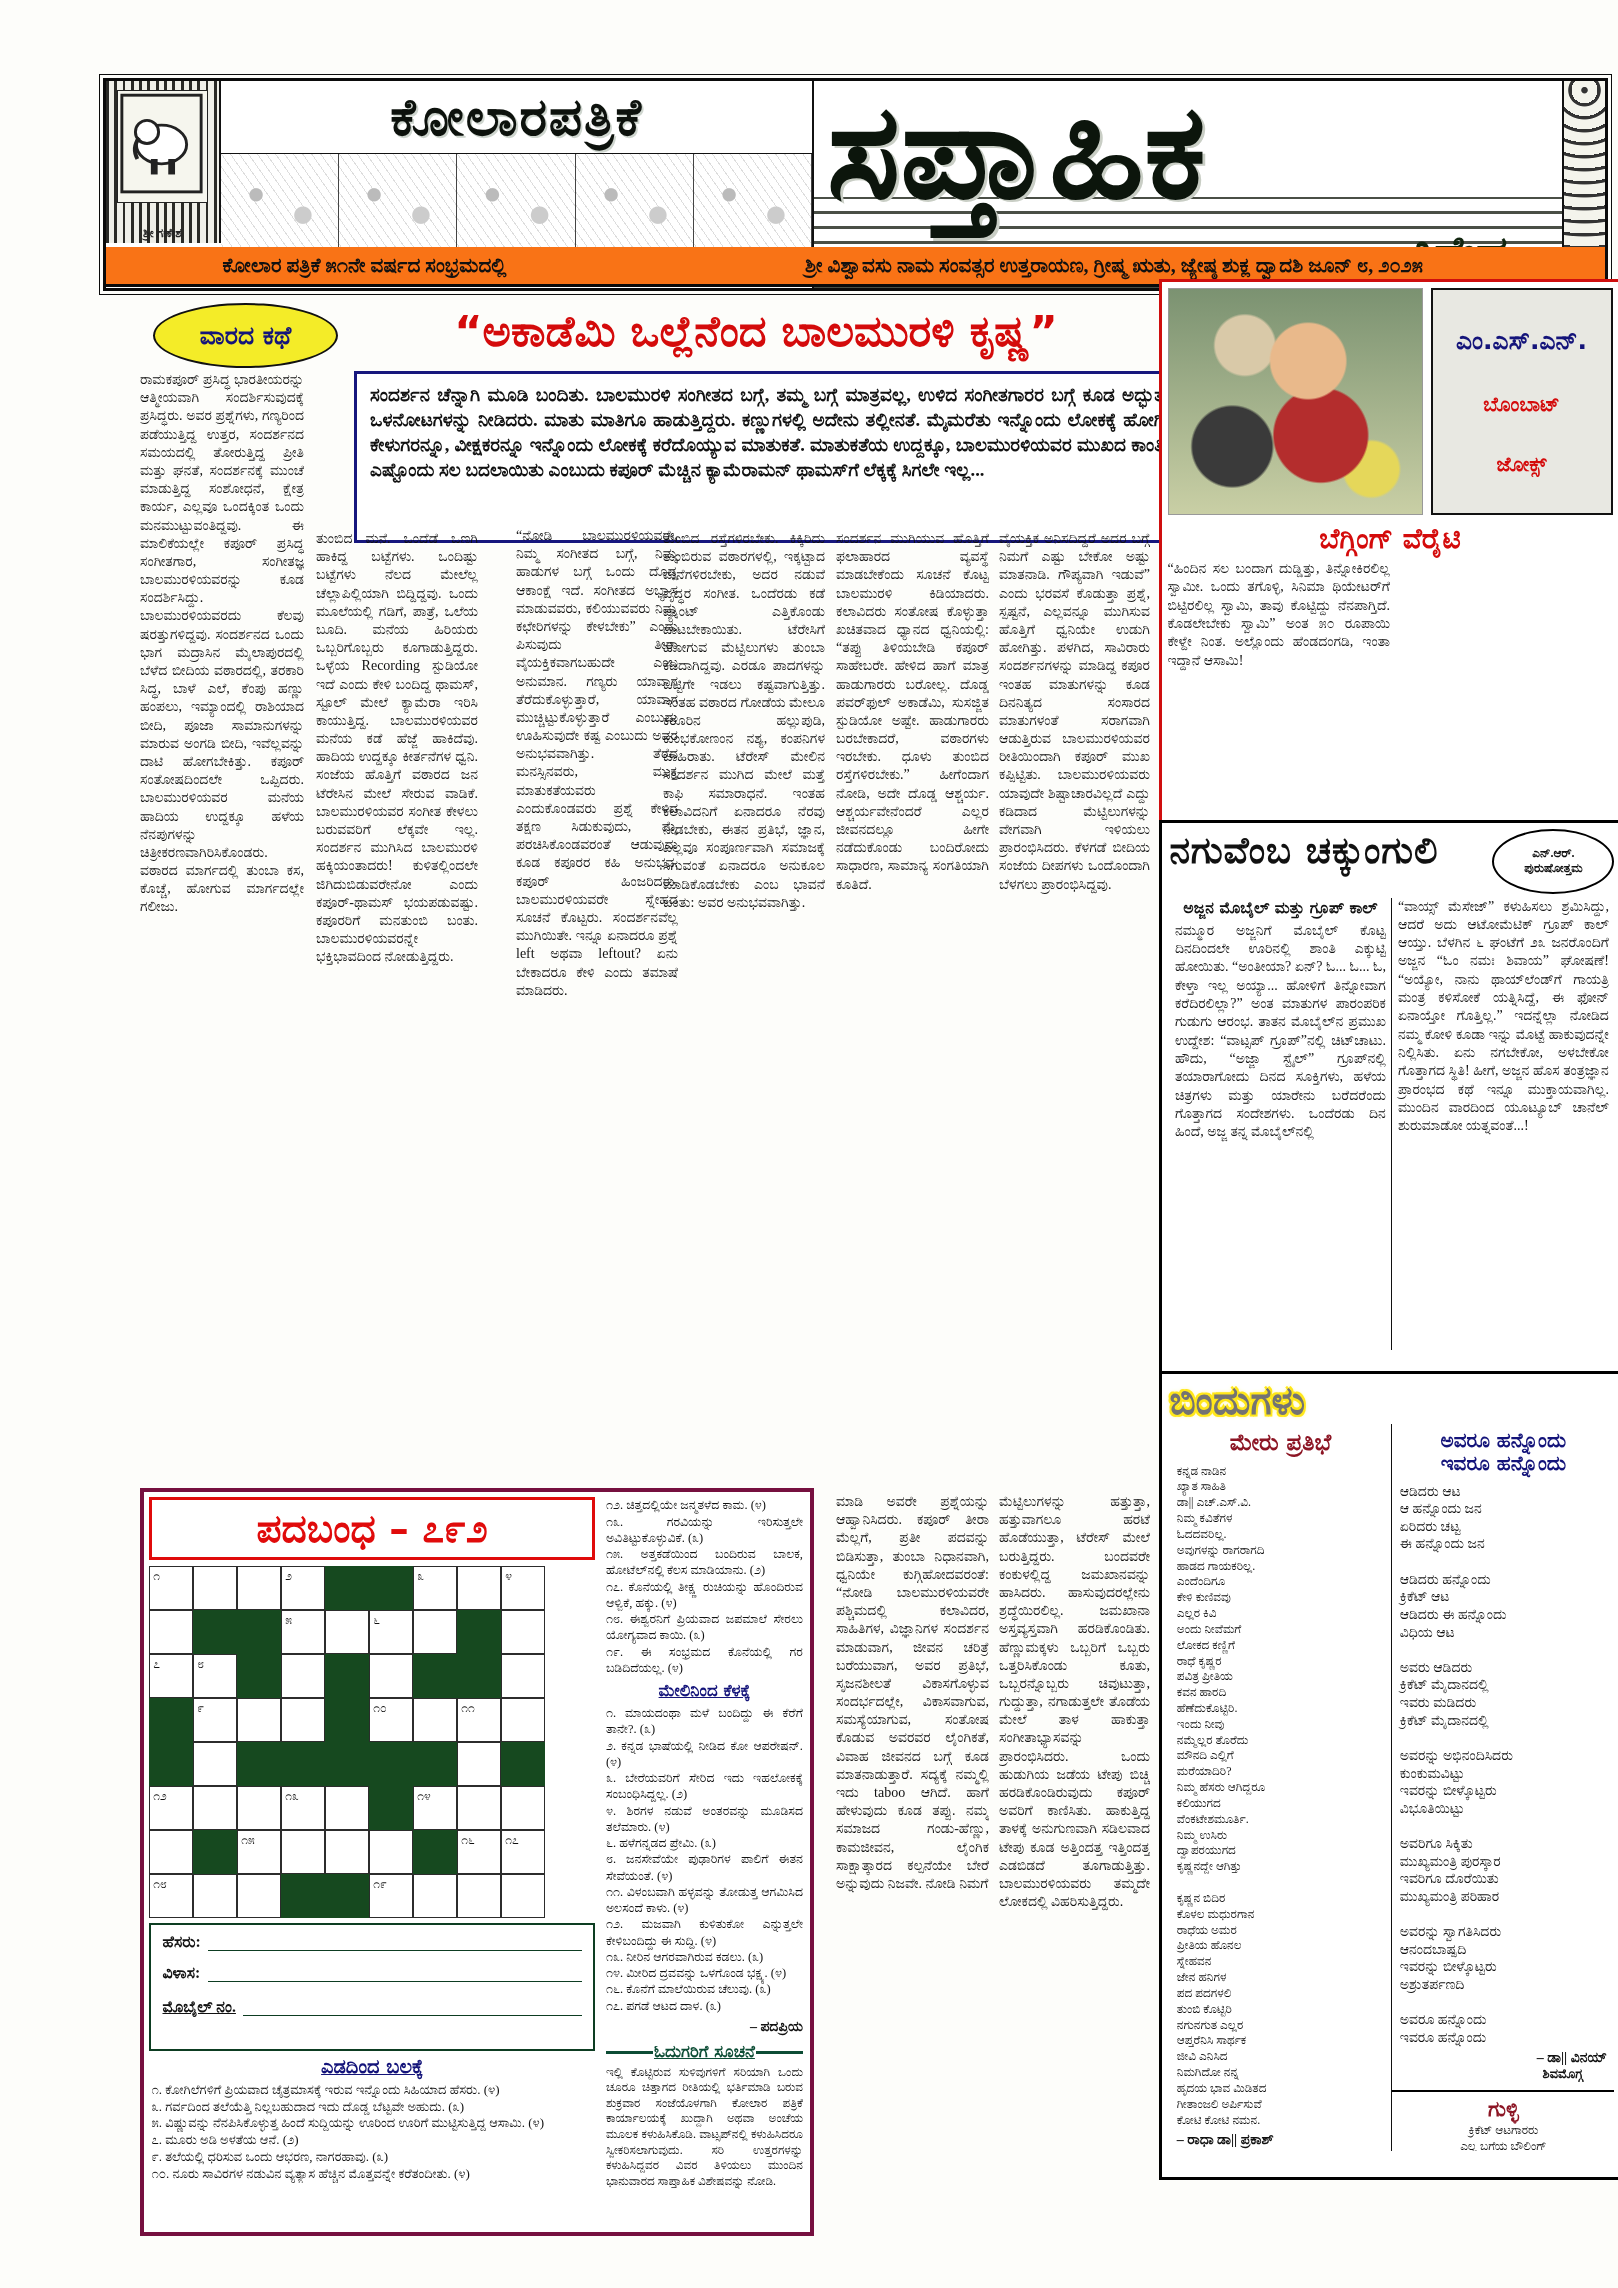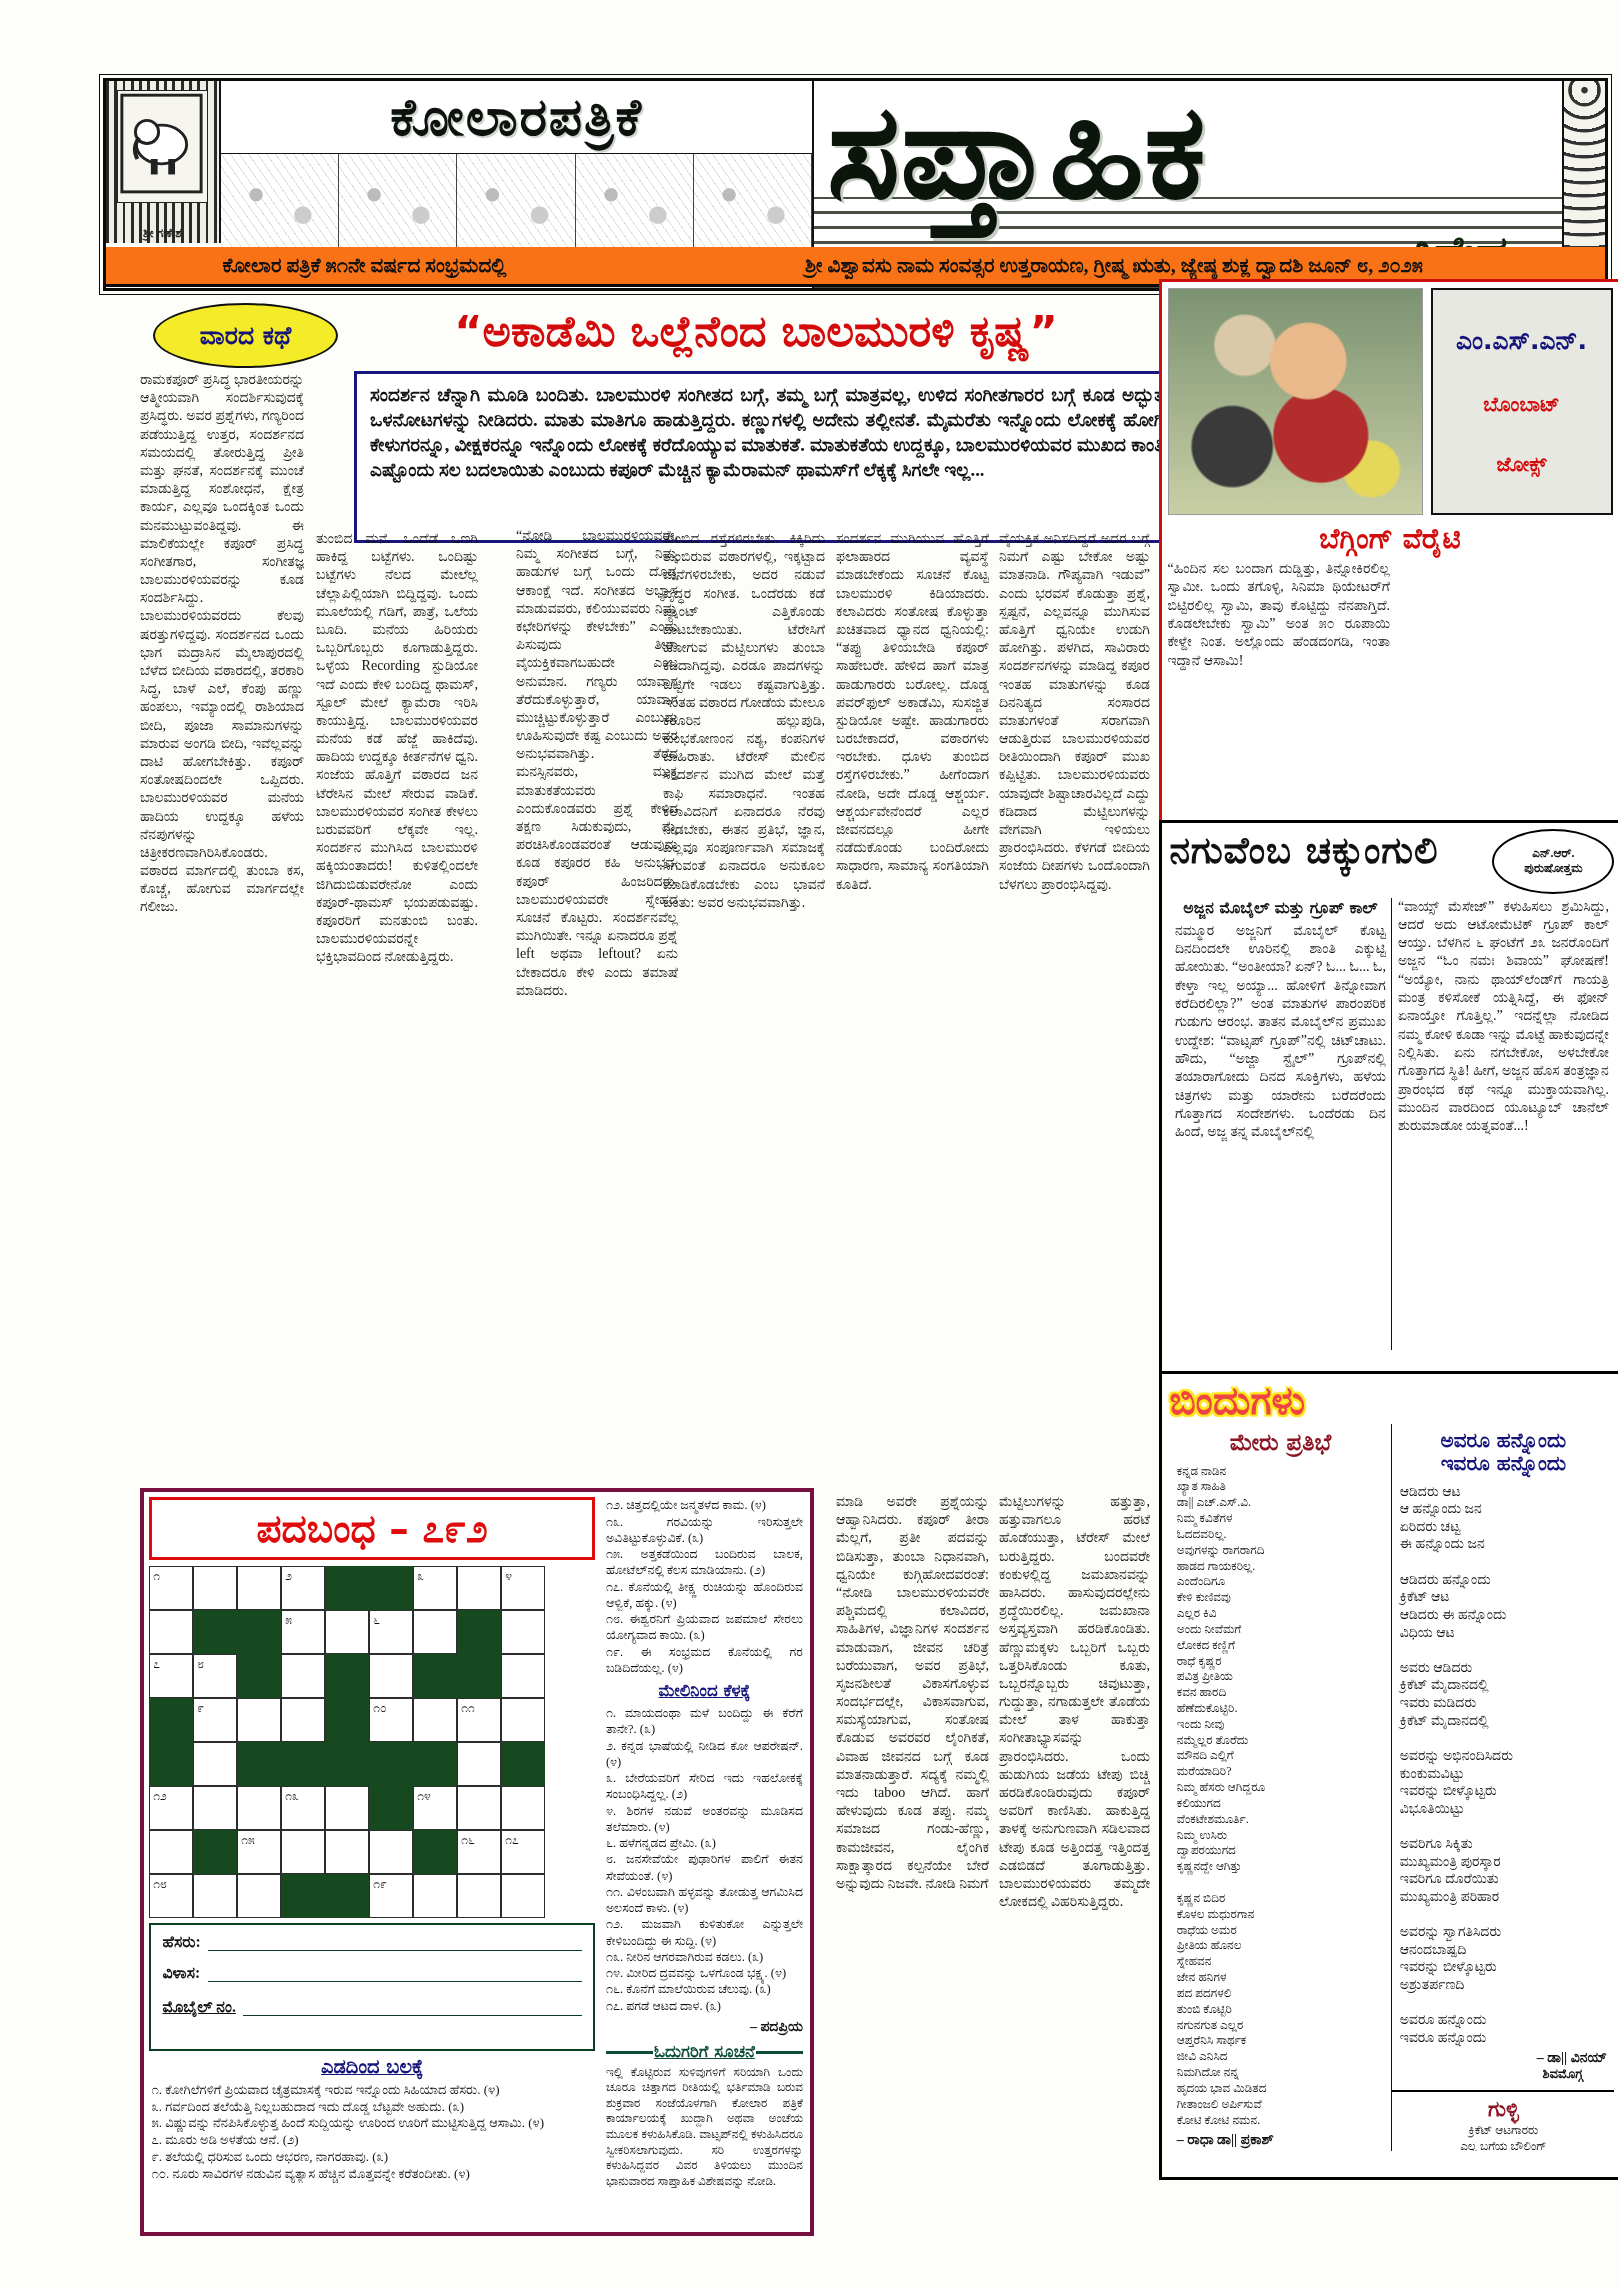--- a/index.html
+++ b/index.html
@@ -92,21 +92,21 @@
   #laugh-title{font-family:"DejaVu Sans",sans-serif;font-weight:900;font-size:37px;letter-spacing:0.9px;}
   #laugh-oval{position:absolute;right:0;top:0;width:118px;height:61px;border:2.8px solid #000;border-radius:50%;
      display:flex;flex-direction:column;align-items:center;justify-content:center;font-size:12px;font-weight:bold;}
   #laugh-cols{display:flex;}
   .lgcol{width:50%;padding:0 5.5px;font-size:14px;line-height:1.31;height:452px;}
   .lgcol+.lgcol{border-left:1.8px solid #111;}
   .lg-subhead{text-align:center;font-weight:bold;font-size:15.7px;font-family:"DejaVu Sans",sans-serif;margin-bottom:3.7px;}
 
   
   #bindu{left:1159px;top:1371px;width:445px;height:796px;border:3.7px solid #000;background:#fff;padding:3.7px 7.4px;}
-  #bindu-title{display:inline-block;font-family:"DejaVu Sans",sans-serif;font-weight:900;font-size:39px;color:#ef4444;
+  #bindu-title{display:inline-block;font-family:"DejaVu Sans",sans-serif;font-weight:900;font-size:39px;color:#737373;
      text-shadow:0 0 1.8px #ffe71c,0 0 5.5px #ffe71c,1.8px 1.8px 0 #ffe71c,-1.8px 1.8px 0 #ffe71c,1.8px -1.8px 0 #ffe71c,-1.8px -1.8px 0 #ffe71c;}
   #bindu-cols{display:flex;height:727px;}
   .bcol{width:50%;padding:1.8px 7.4px;}
   .bcol+.bcol{border-left:1.8px solid #111;}
   .poem{font-size:12px;line-height:1.32;}
   .poem-title{font-family:"DejaVu Sans",sans-serif;font-weight:900;text-align:center;margin:3.7px 0 7.4px;}
   .maroon{color:#8c1524;font-size:23px;}
   .navy{color:#14147a;font-size:20px;line-height:1.15;}
   .sign{font-weight:bold;font-size:14px;margin-top:3.7px;}
   .place{text-align:right;font-weight:bold;font-size:13px;padding-right:24px;}

